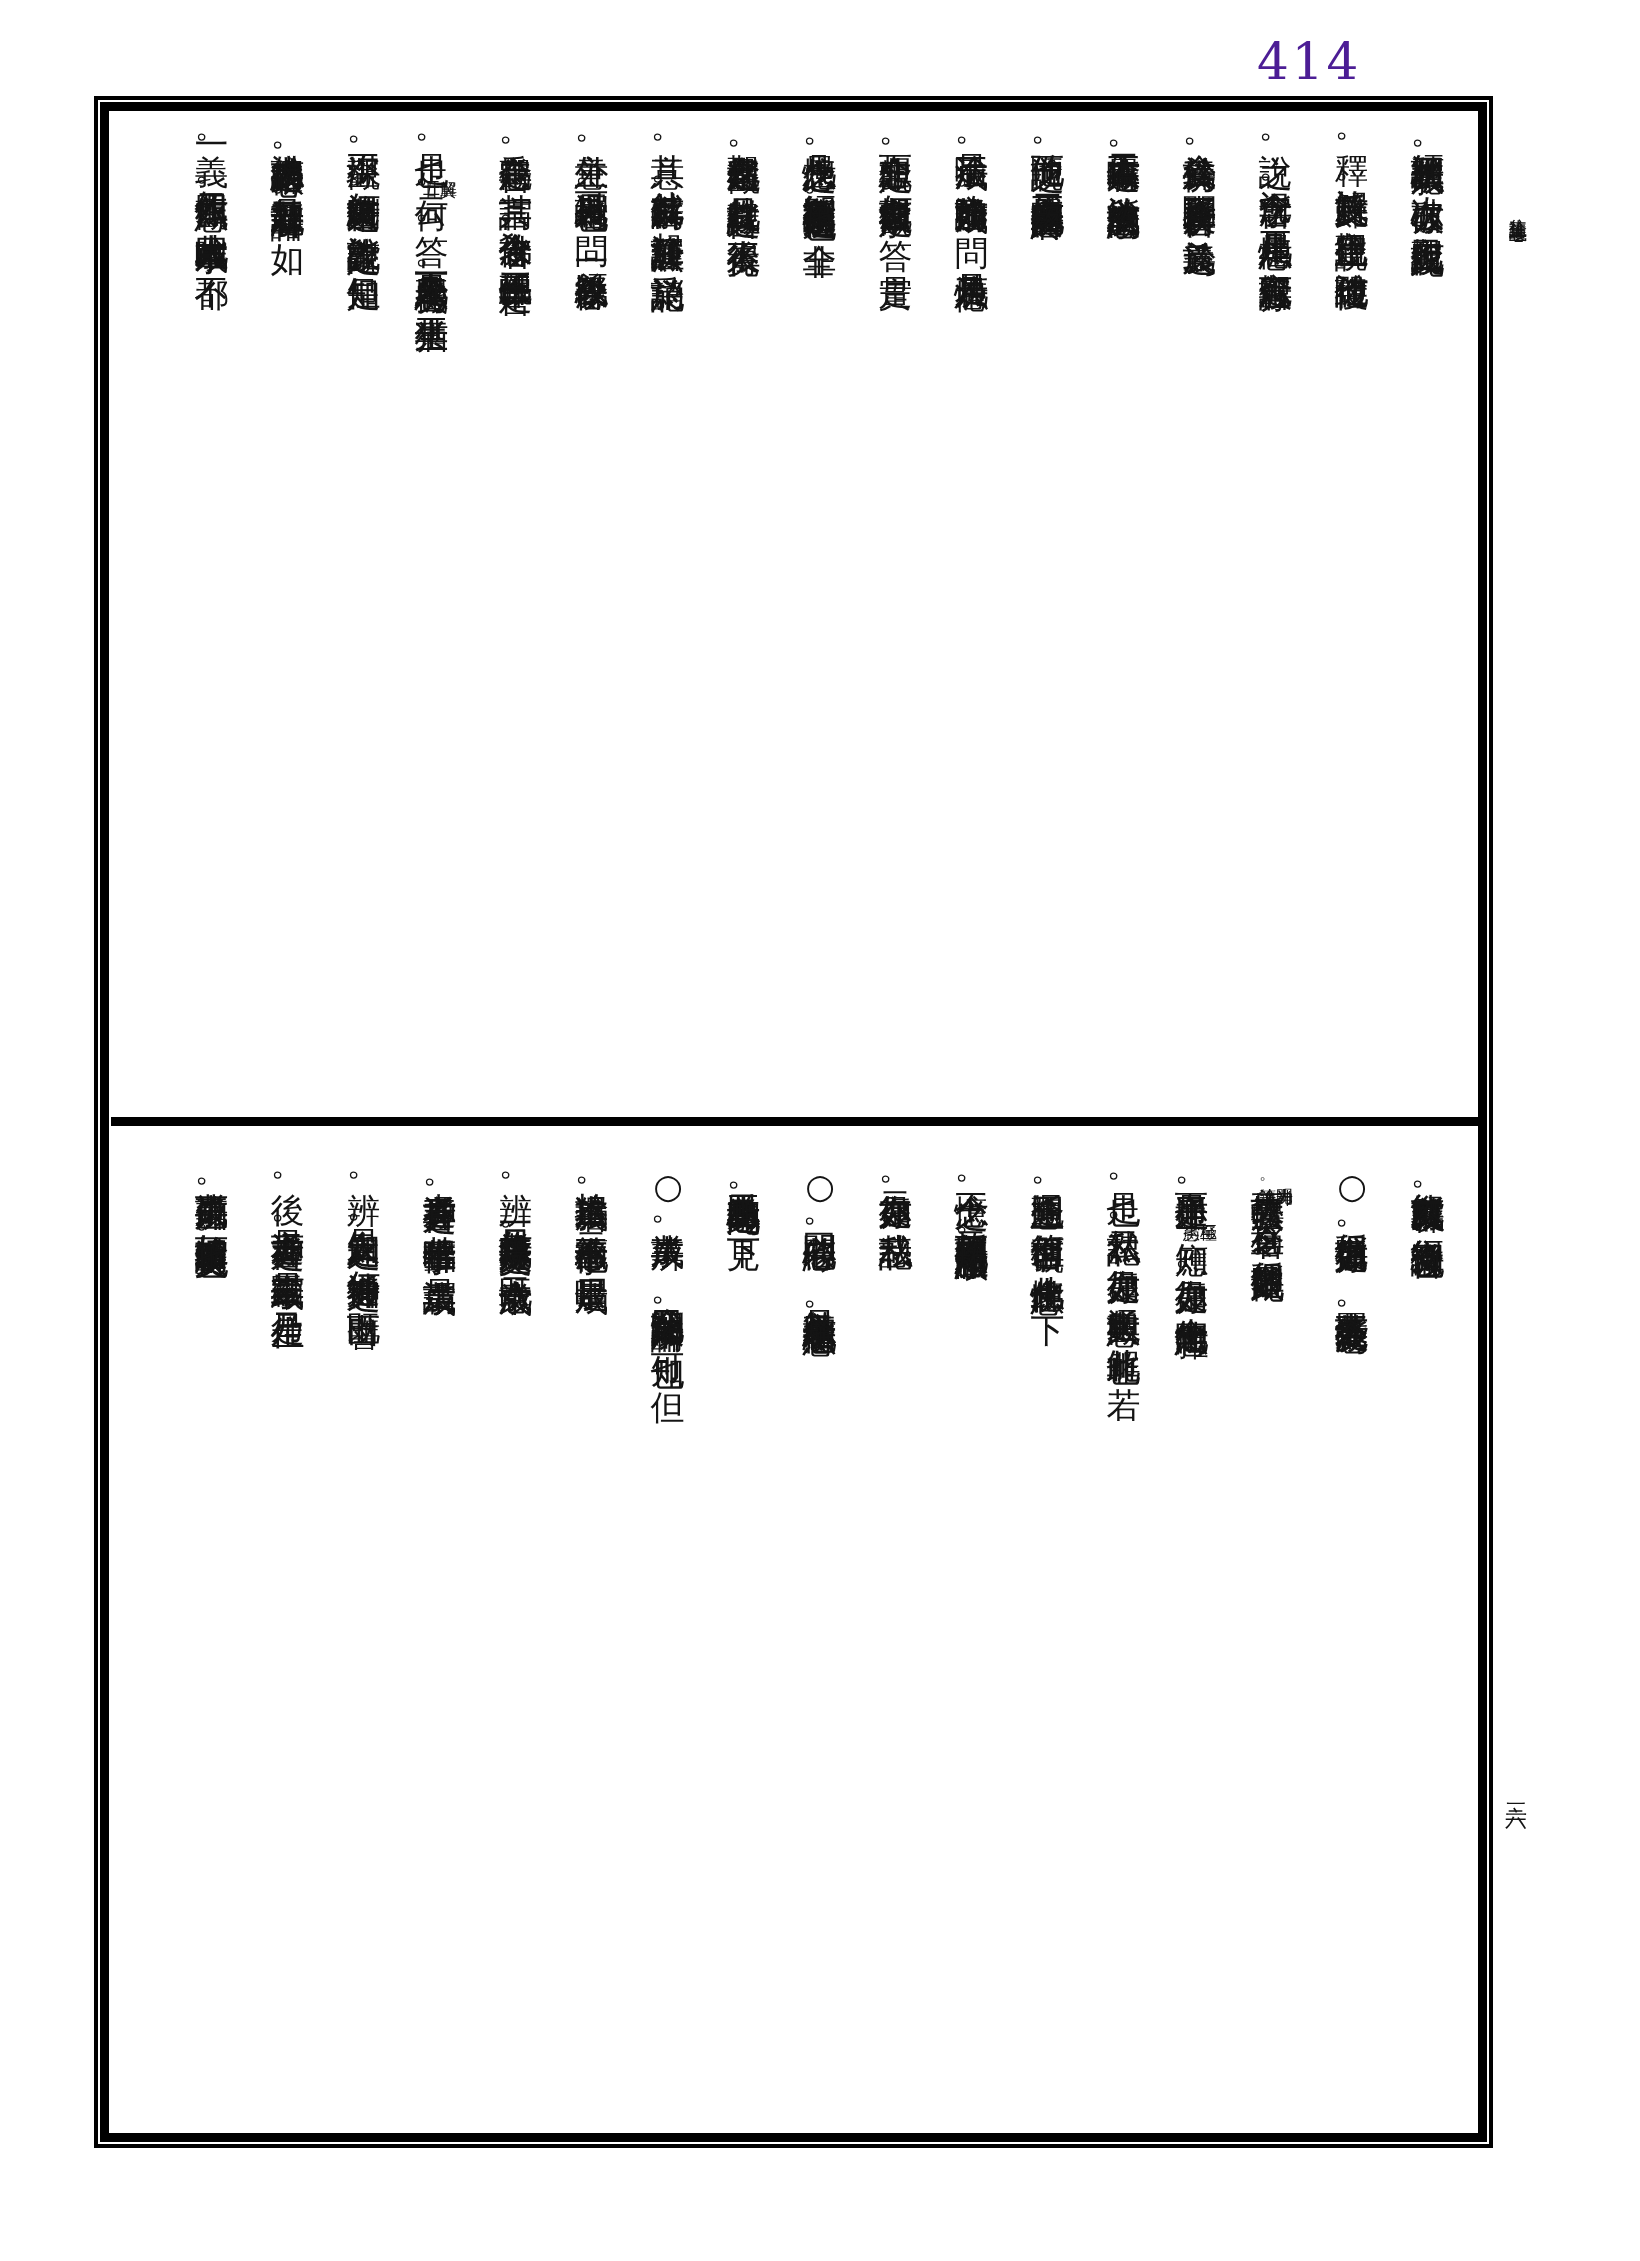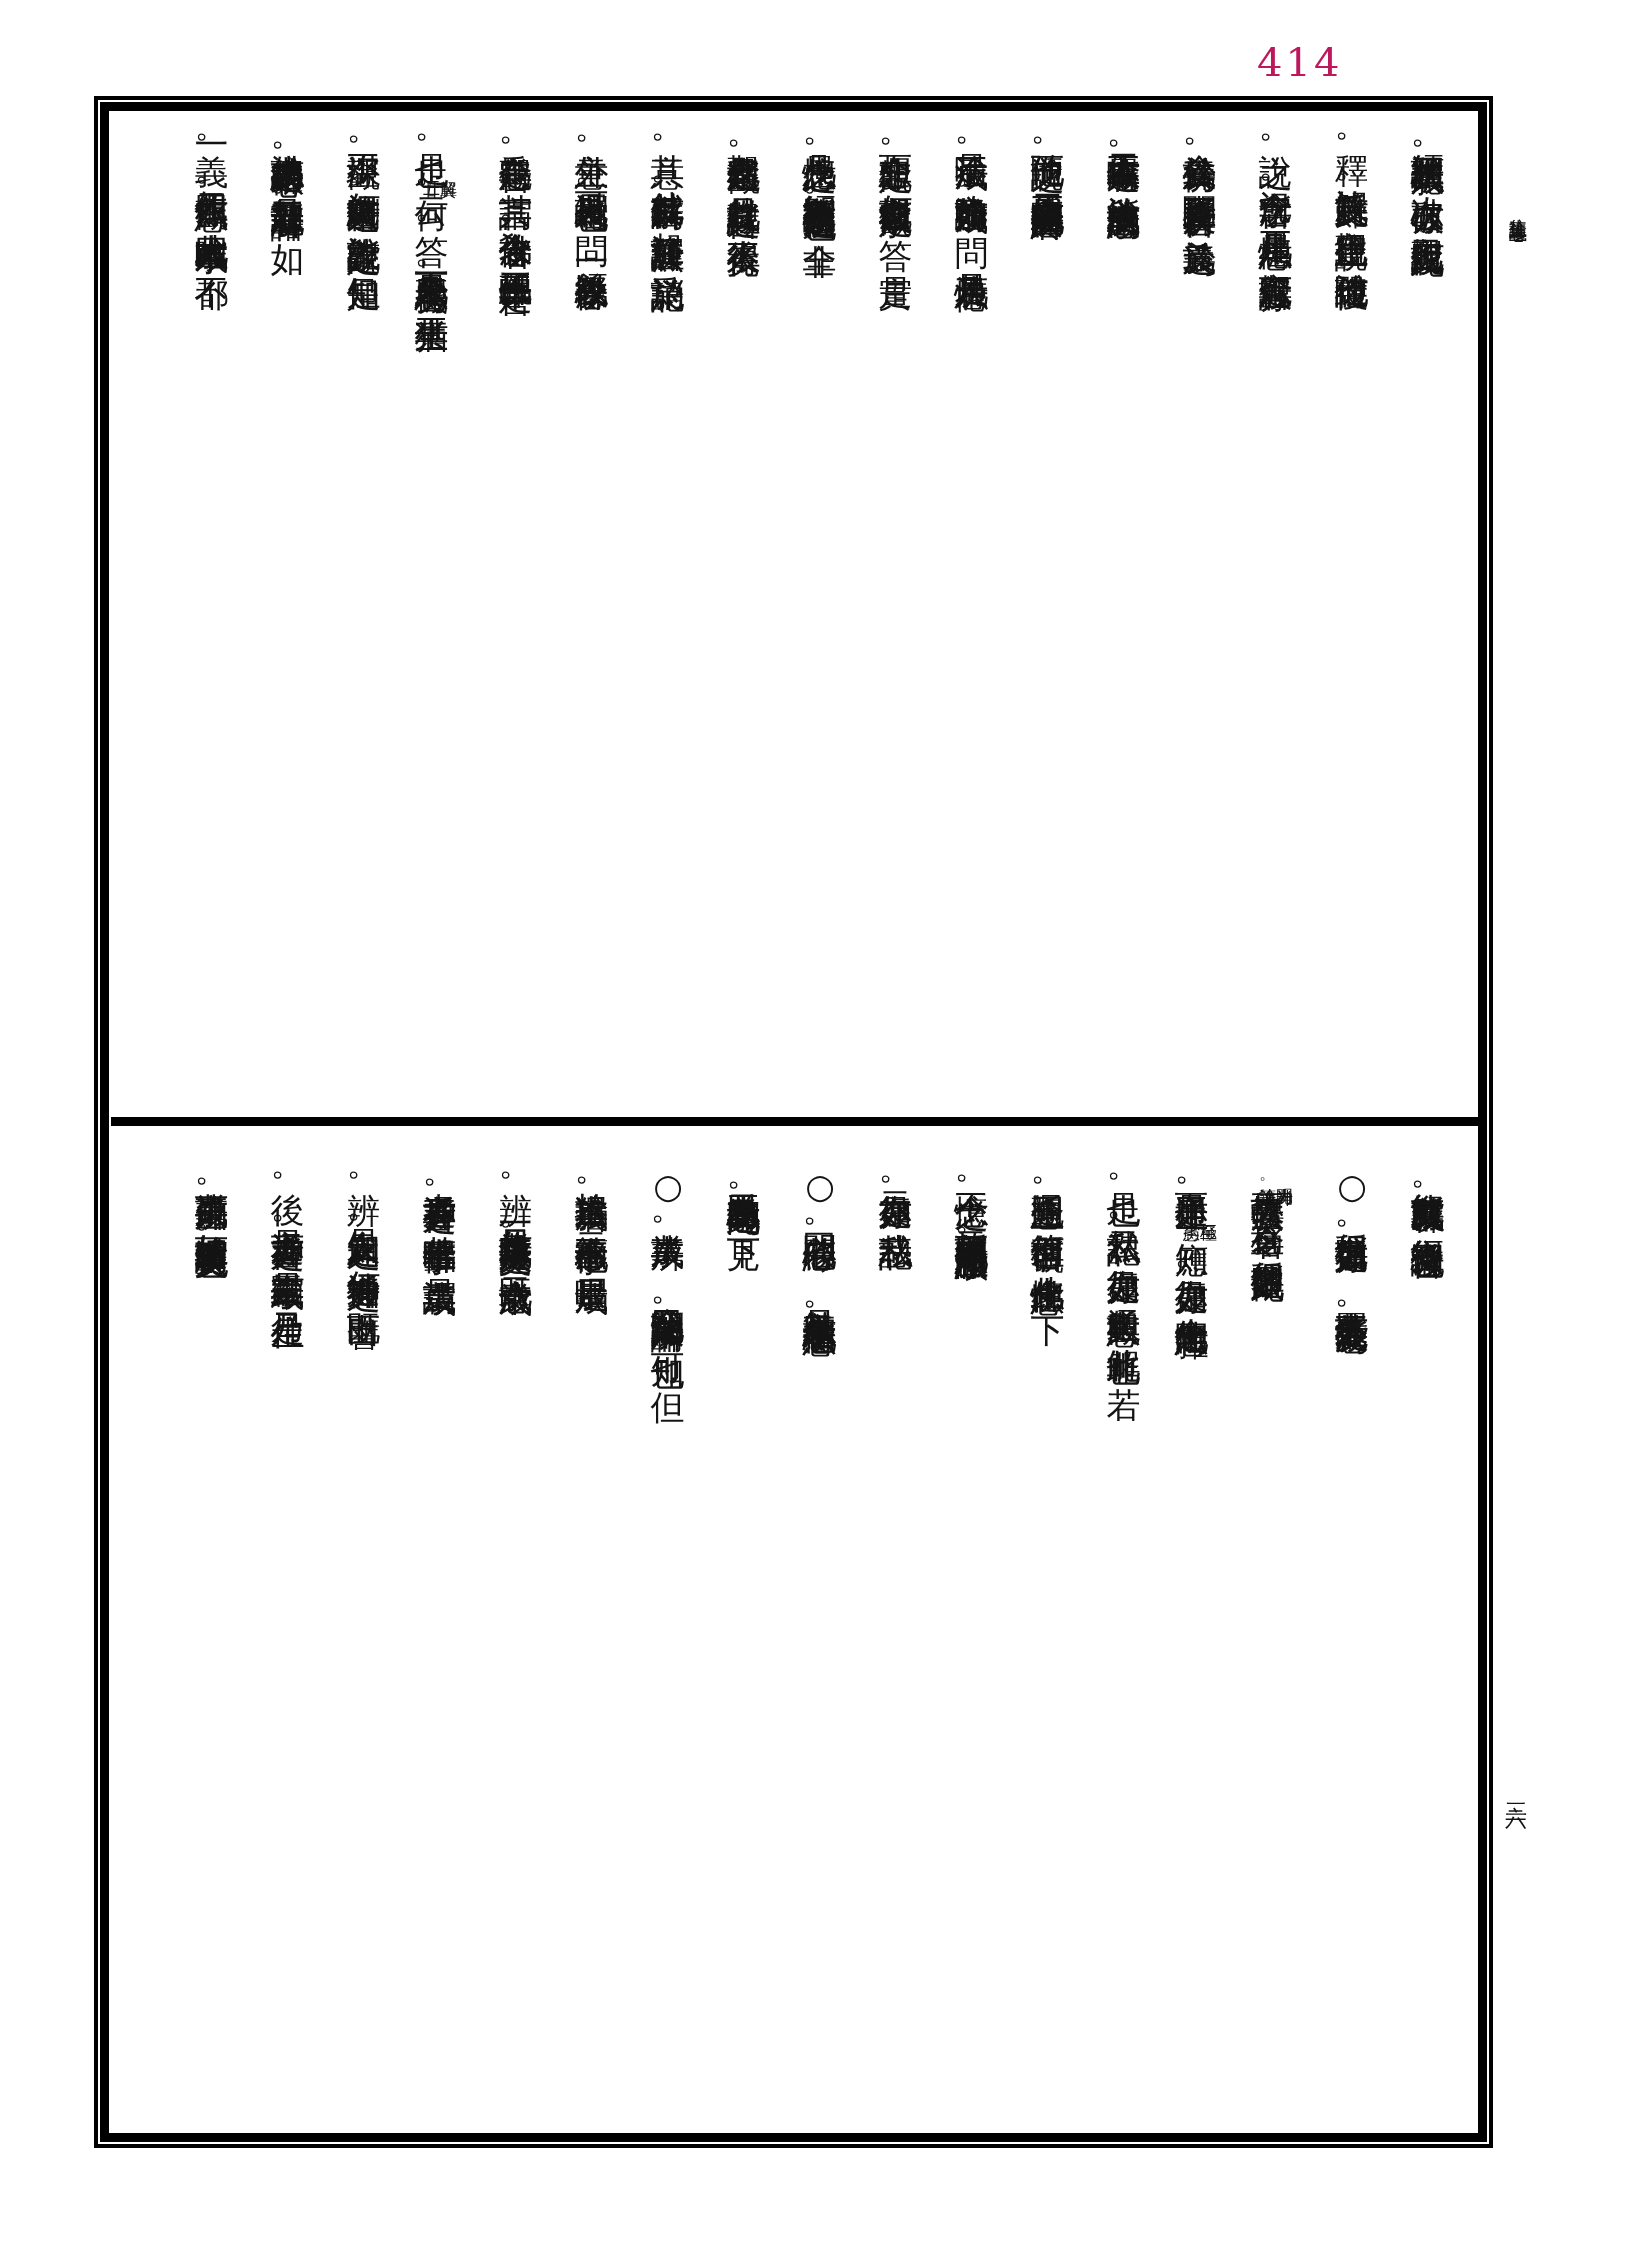--- a/index.html
+++ b/index.html
@@ -5,22 +5,22 @@
   html,body{margin:0;padding:0;background:#ffffff;}
   body{
     position:relative;
     width:1640px;height:2261px;
     font-family:"DejaVu Serif","Liberation Serif",serif;
     color:#141414;
     overflow:hidden;
   }
   .page-number{
     position:absolute;left:1257px;top:40px;
-    font-size:40px;line-height:44px;letter-spacing:3px;
-    color:#be185d;
+    font-size:50px;line-height:44px;letter-spacing:3px;
+    color:#4c1d95;
   }
   .frame{
     position:absolute;left:94px;top:96px;width:1391px;height:2044px;
     border:4px solid #000;
   }
   .frame::after{
     content:"";position:absolute;left:2px;top:2px;right:2px;bottom:2px;
     border:9px solid #000;
   }
   .divider{

